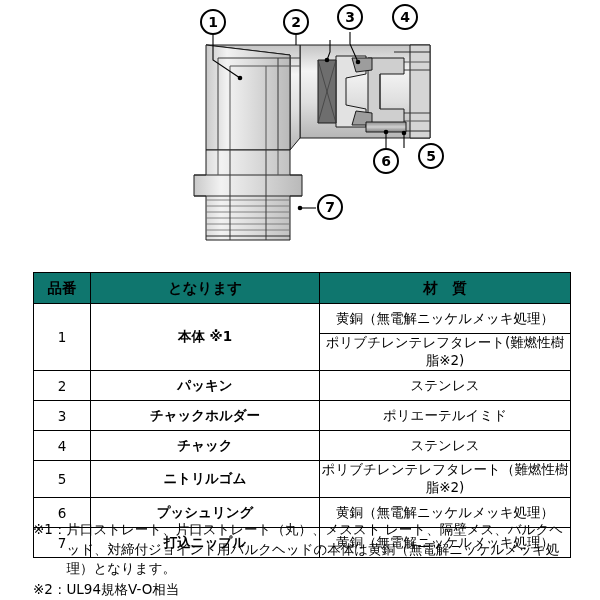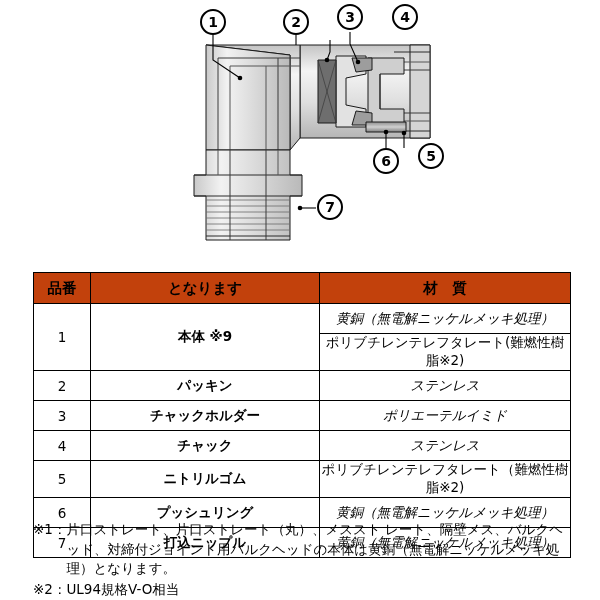--- a/index.html
+++ b/index.html
@@ -61,36 +61,36 @@
   }
   table.parts th, table.parts td {
     border: 1px solid #000000;
     padding: 0;
     text-align: center;
     vertical-align: middle;
     font-size: 13.5px;
     height: 29px;
   }
   table.parts thead th {
-    background: #c2410c;
+    background: #0f766e;
     font-weight: bold;
     font-size: 14.5px;
     height: 30px;
   }
   th.col-no { width: 56px; }
   th.col-name { width: 228px; }
   th.col-mat { width: 250px; font-family: Liberation Mono, monospace; }
   td.no-cell { width: 56px; }
   td.name-cell {
     text-align: left;
     padding-left: 10px;
     font-weight: bold;
     font-size: 14px;
   }
-  td.mat-cell { font-size: 13.5px; font-style: italic; }
+  td.mat-cell { font-size: 13.5px; }
   td.mat-small { font-size: 11.5px; }
 
   
   .notes {
     position: absolute;
     left: 33px;
     top: 520px;
     width: 540px;
     font-size: 13.5px;
     line-height: 1.45;
@@ -219,21 +219,21 @@
       <thead>
         <tr>
           <th class="col-no">品番</th>
           <th class="col-name">となります</th>
           <th class="col-mat">材　質</th>
         </tr>
       </thead>
       <tbody>
         <tr>
           <td class="no-cell" rowspan="2">1</td>
-          <td class="name-cell" rowspan="2">本体 ※9</td>
+          <td class="name-cell" rowspan="2">本体 ※1</td>
           <td class="mat-cell">黄銅（無電解ニッケルメッキ処理）</td>
         </tr>
         <tr>
           <td class="mat-small">ポリブチレンテレフタレート(難燃性樹脂※2)</td>
         </tr>
         <tr>
           <td class="no-cell">2</td>
           <td class="name-cell">パッキン</td>
           <td class="mat-cell">ステンレス</td>
         </tr>

